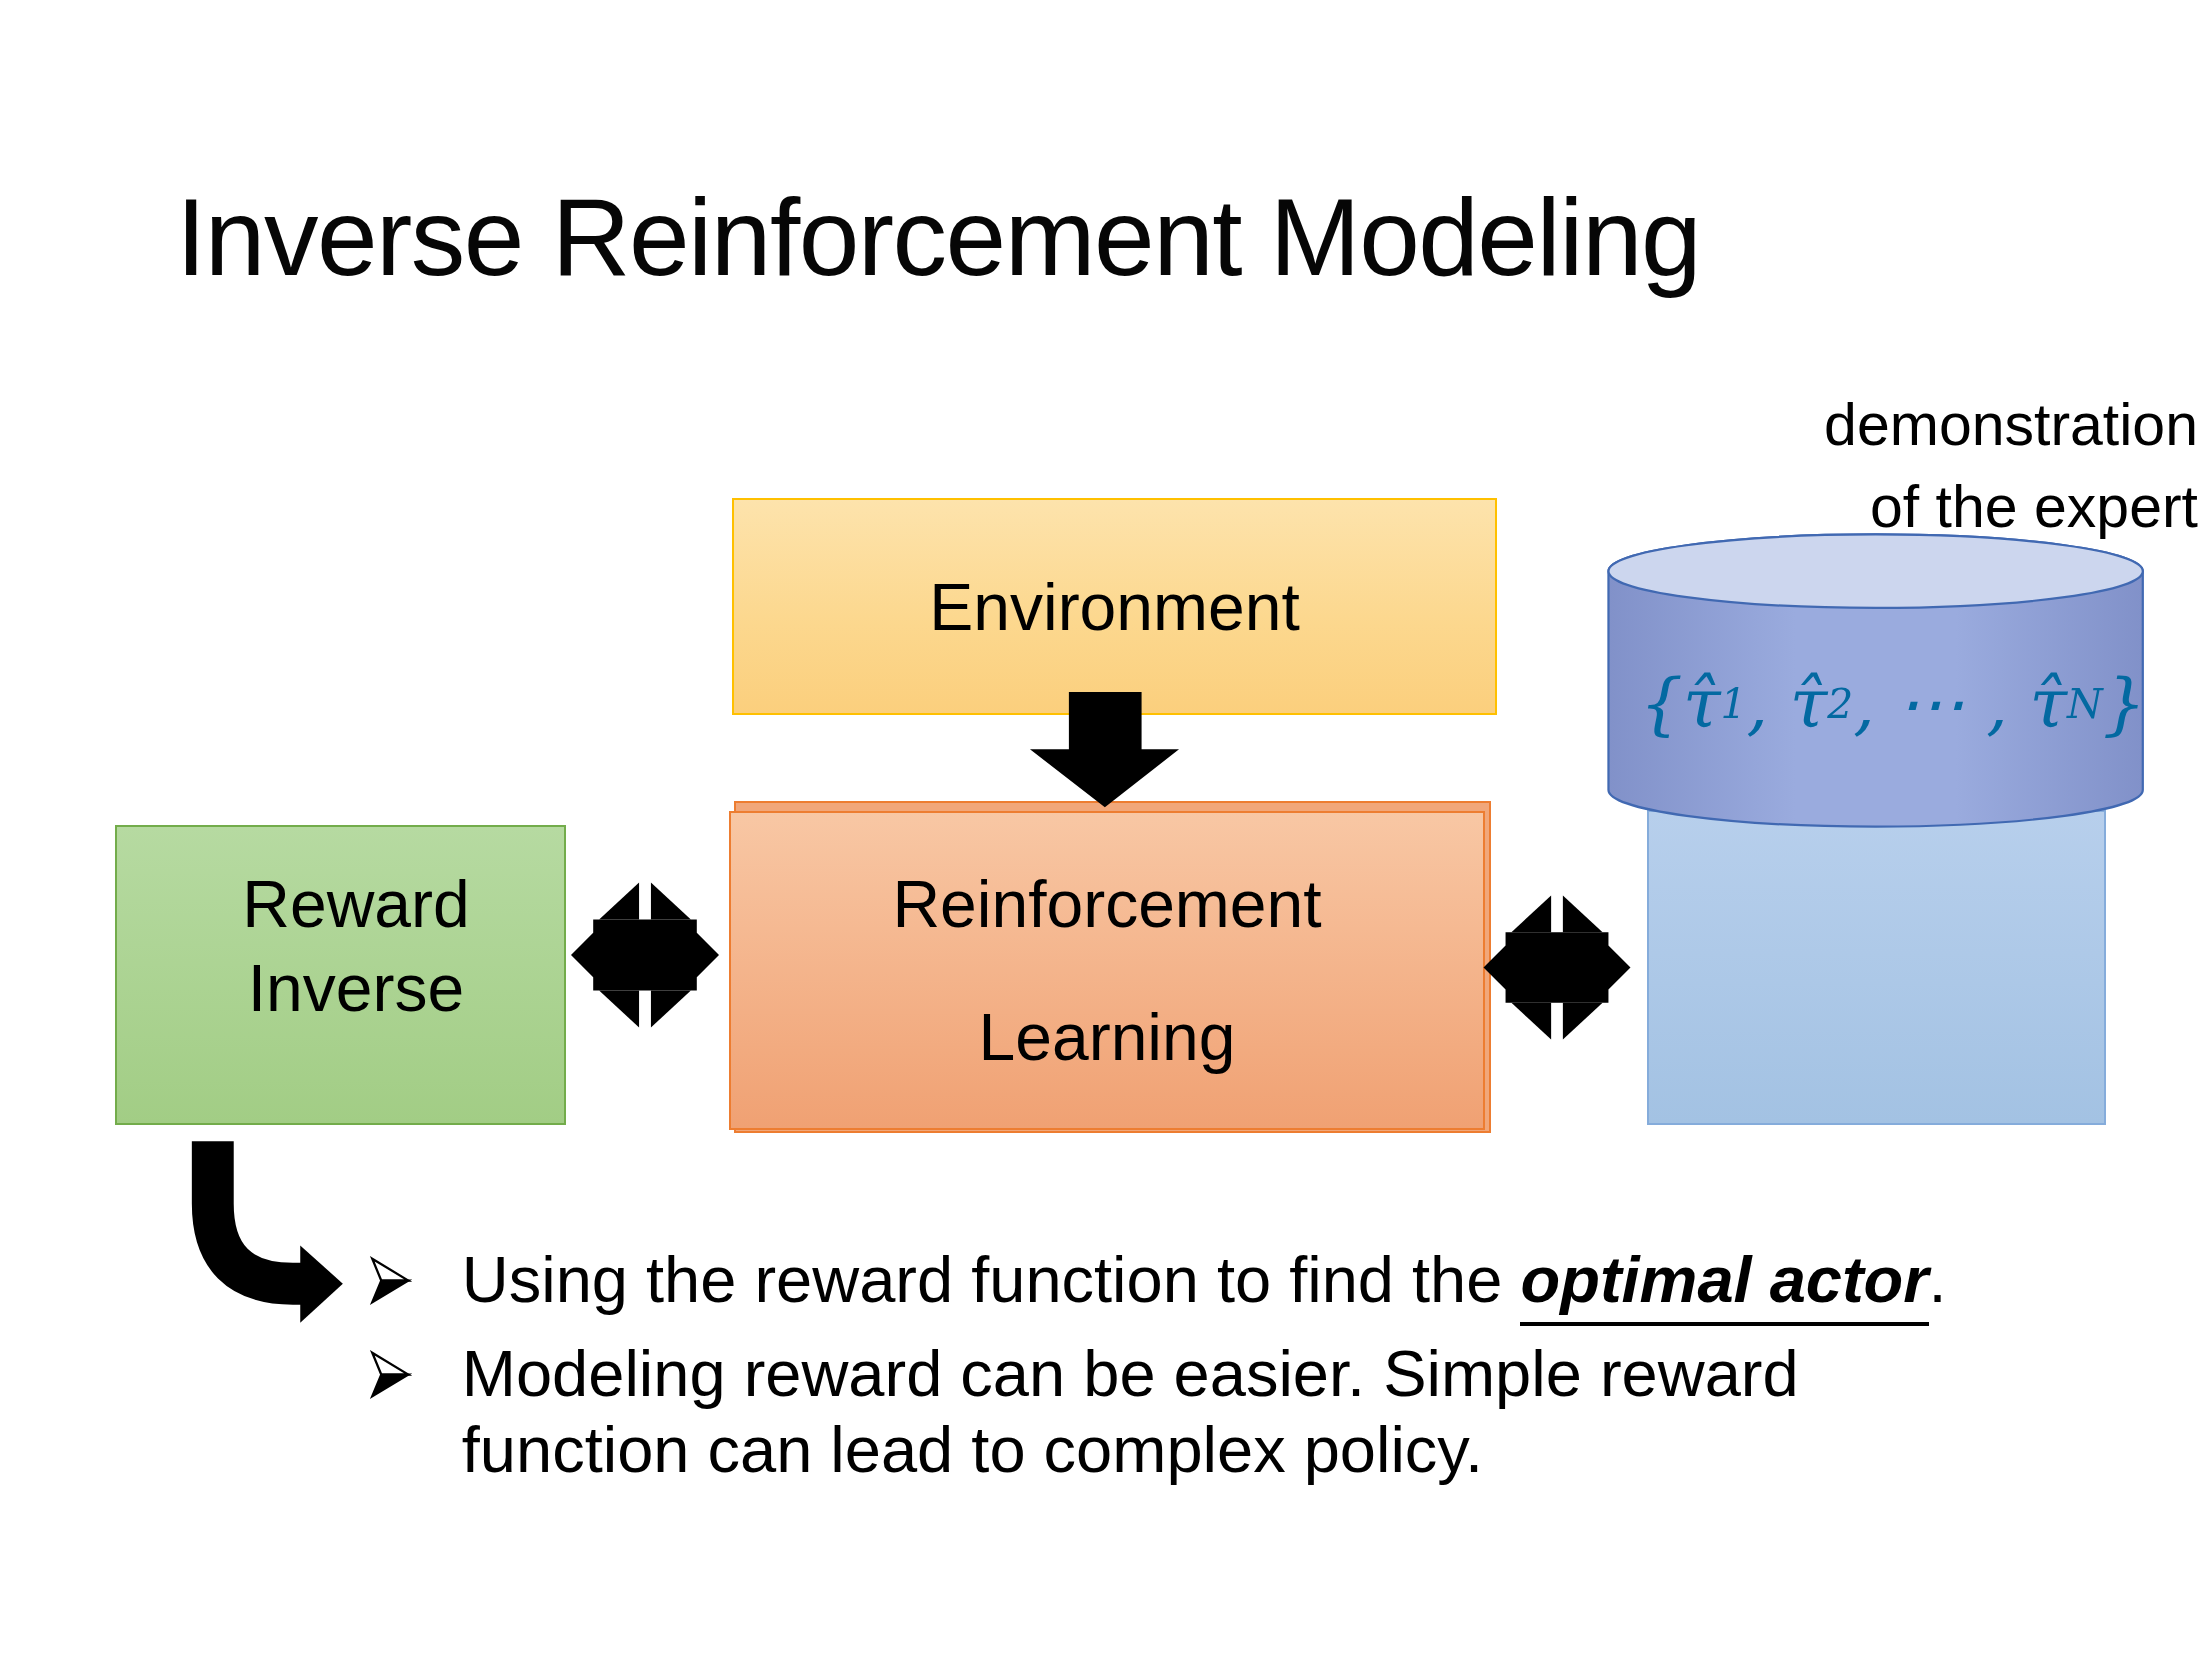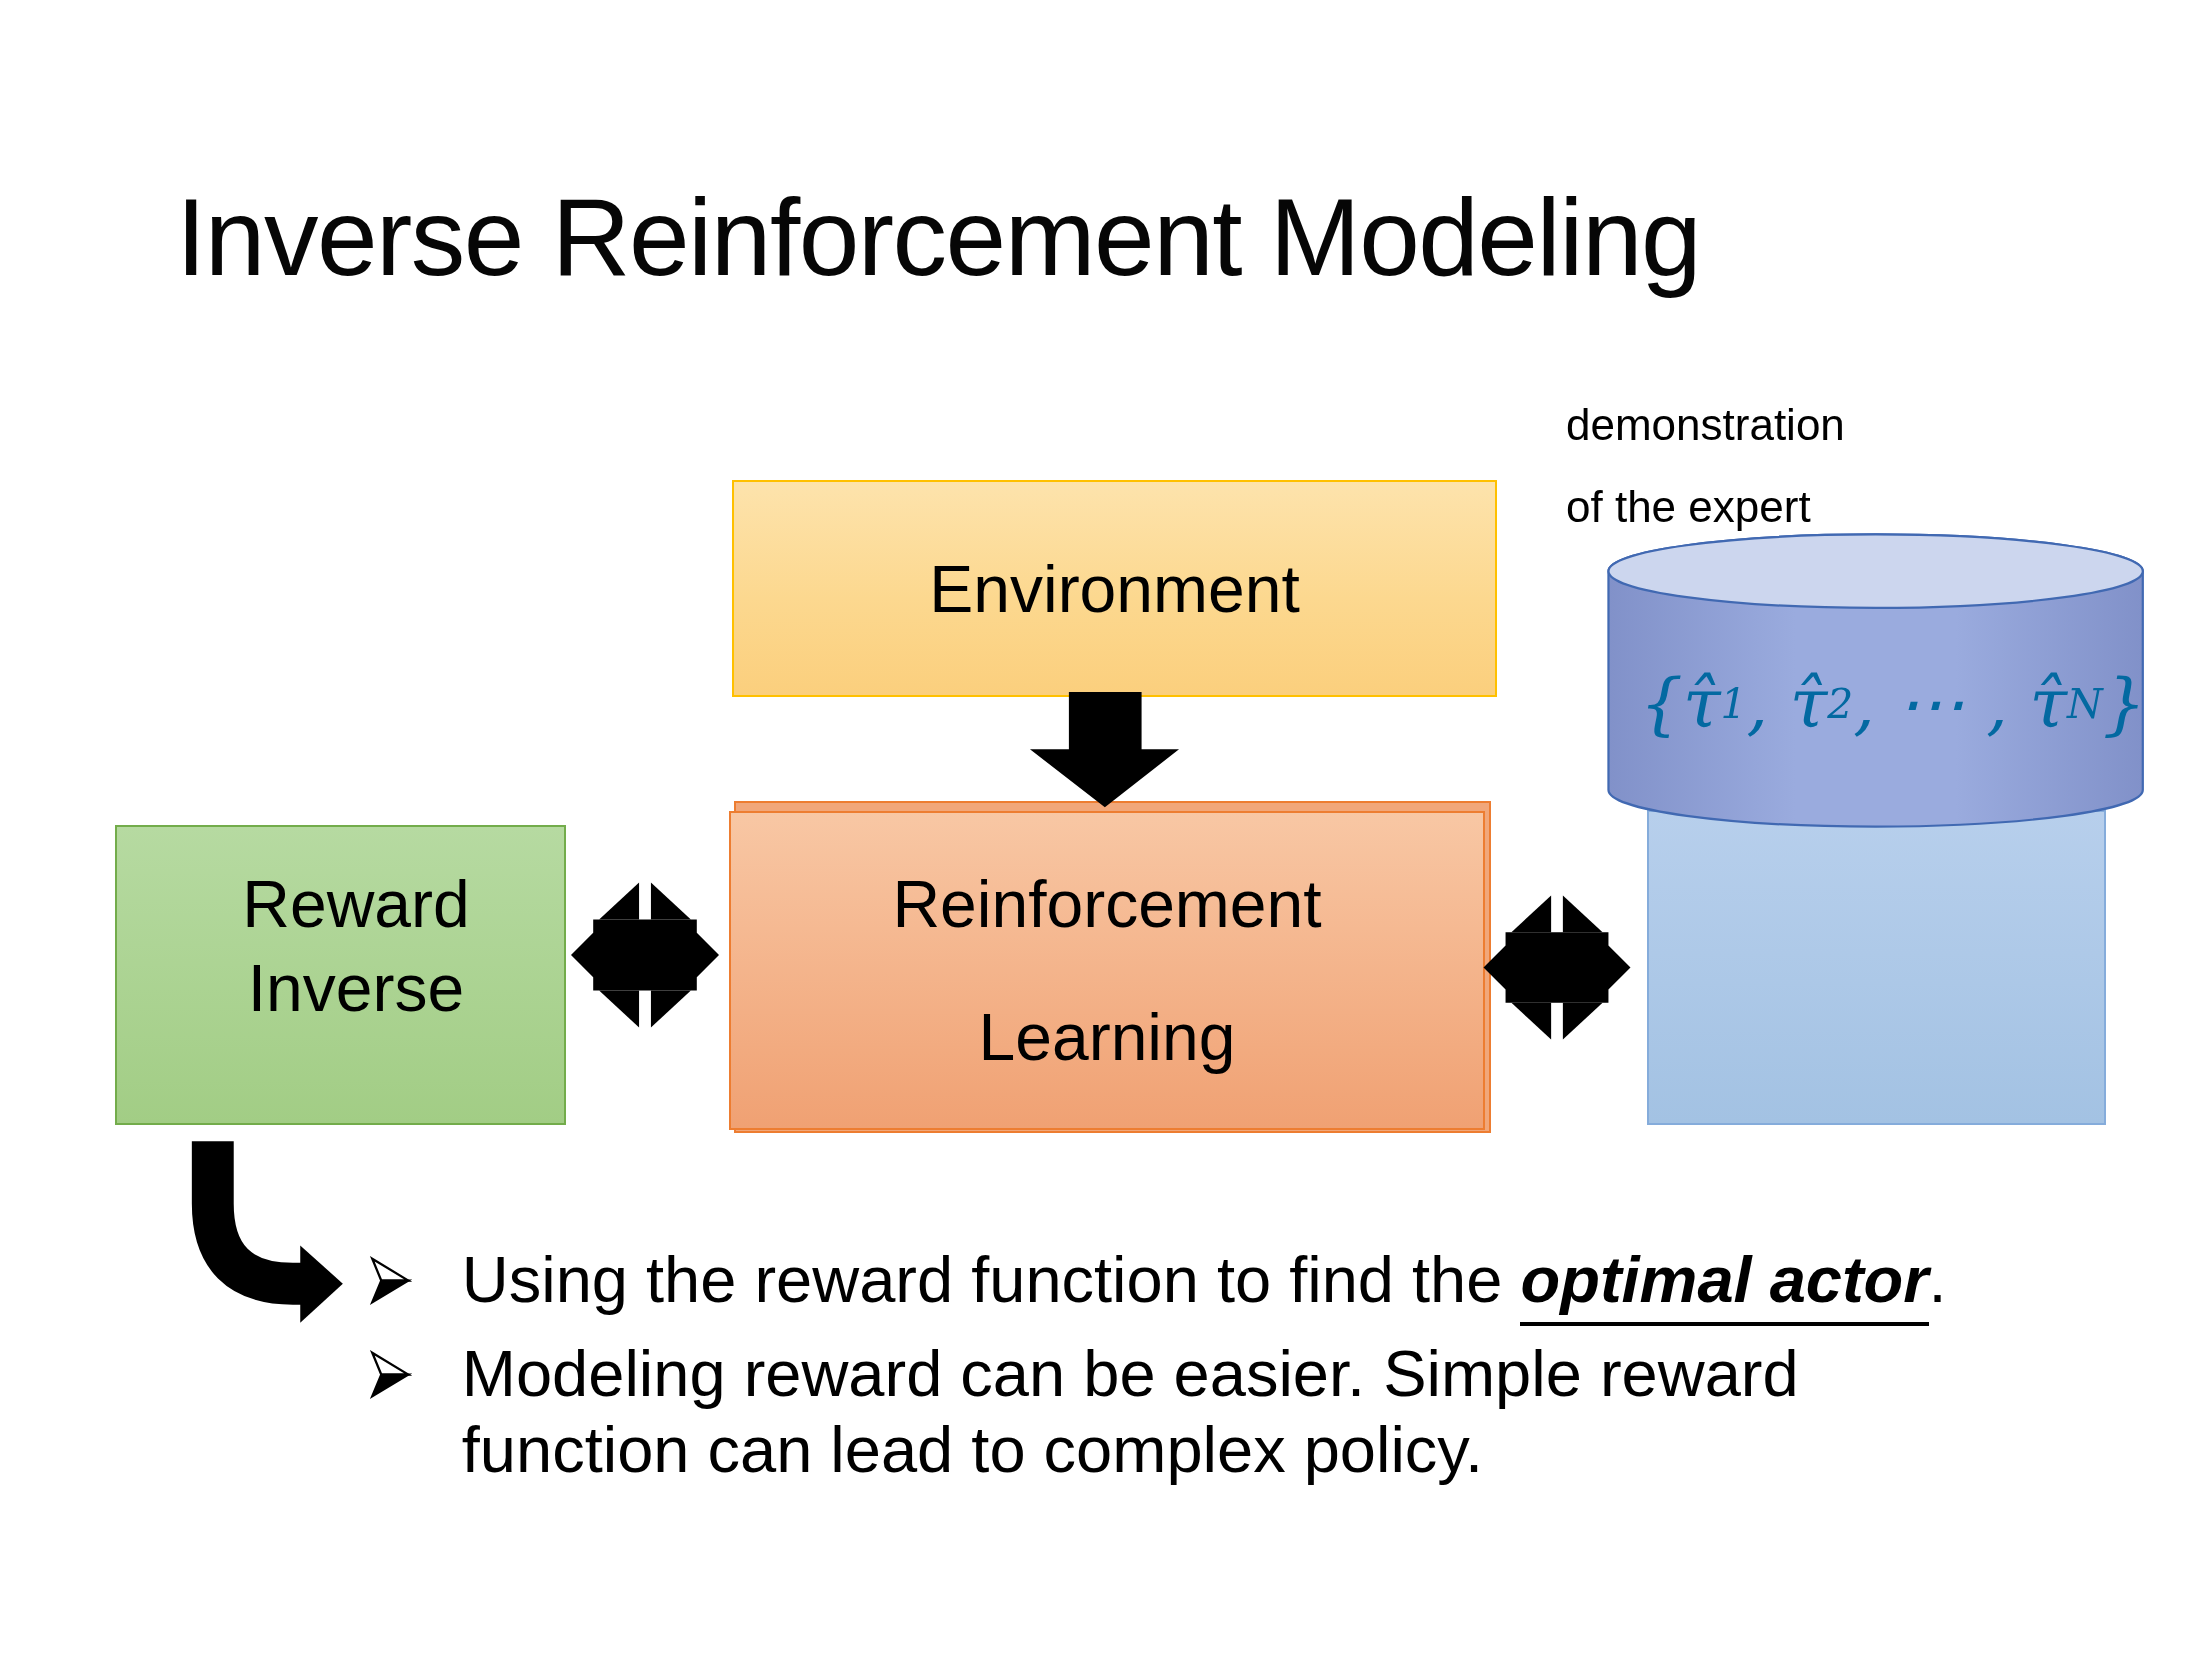--- a/index.html
+++ b/index.html
@@ -12,21 +12,21 @@
   .title{
     left:176px; top:178px; width:1911px;
     font-size:109px; line-height:118px; font-weight:400; color:#060606;
     letter-spacing:-1.5px; white-space:nowrap;
   }
   
   .dbox{box-sizing:border-box; display:flex; flex-direction:column;
         align-items:center; justify-content:center; text-align:center;}
   .dbox .lbl{font-size:66px; line-height:88px; color:#000;}
   .env{
-    left:732px; top:480px; width:765px; height:217px;
+    left:732px; top:498px; width:765px; height:217px;
     border:2.9px solid #FFC000;
     background:linear-gradient(#FDE3AC, #FCD88F 55%, #FBCF7D);
   }
   .reward{
     left:115px; top:825px; width:451px; height:300px;
     border:2.2px solid #73AC4B;
     background:linear-gradient(#B6DAA1, #A2CD85);
     justify-content:flex-start; padding-top:35px;padding-left:31px;
   }
   .reward .lbl{line-height:84px;}
@@ -48,22 +48,22 @@
     background:linear-gradient(#B7CFEC, #A3C2E3);
   }
   .expert-box{
     left:1702px; top:866px; width:347px; height:190px; box-sizing:border-box;
     border:3.7px solid #2F5597; border-radius:31px;
     background:linear-gradient(#4C7BD1, #4170C4);
     display:flex; align-items:center; justify-content:center;
   }
   .expert-box .lbl{font-size:65px; color:#FFFFFF;}
   .caption{
-    left:1566px; top:384px; width:632px; text-align:left;
-    font-size:44px; line-height:82px; color:#000;
+    left:1566px; top:384px; width:632px; text-align:right;
+    font-size:59px; line-height:82px; color:#000;
   }
   .formula{
     left:1606px; top:641px; width:540px; height:125px;
     display:flex; align-items:center; justify-content:flex-end;
     font-family:"DejaVu Serif", serif; font-style:italic;
     font-size:68px; color:#0369a1; z-index:5;
   }
   .formula sub{font-size:60%; font-style:italic;}
   
   .bullet-glyph{width:46px; height:51px;}

